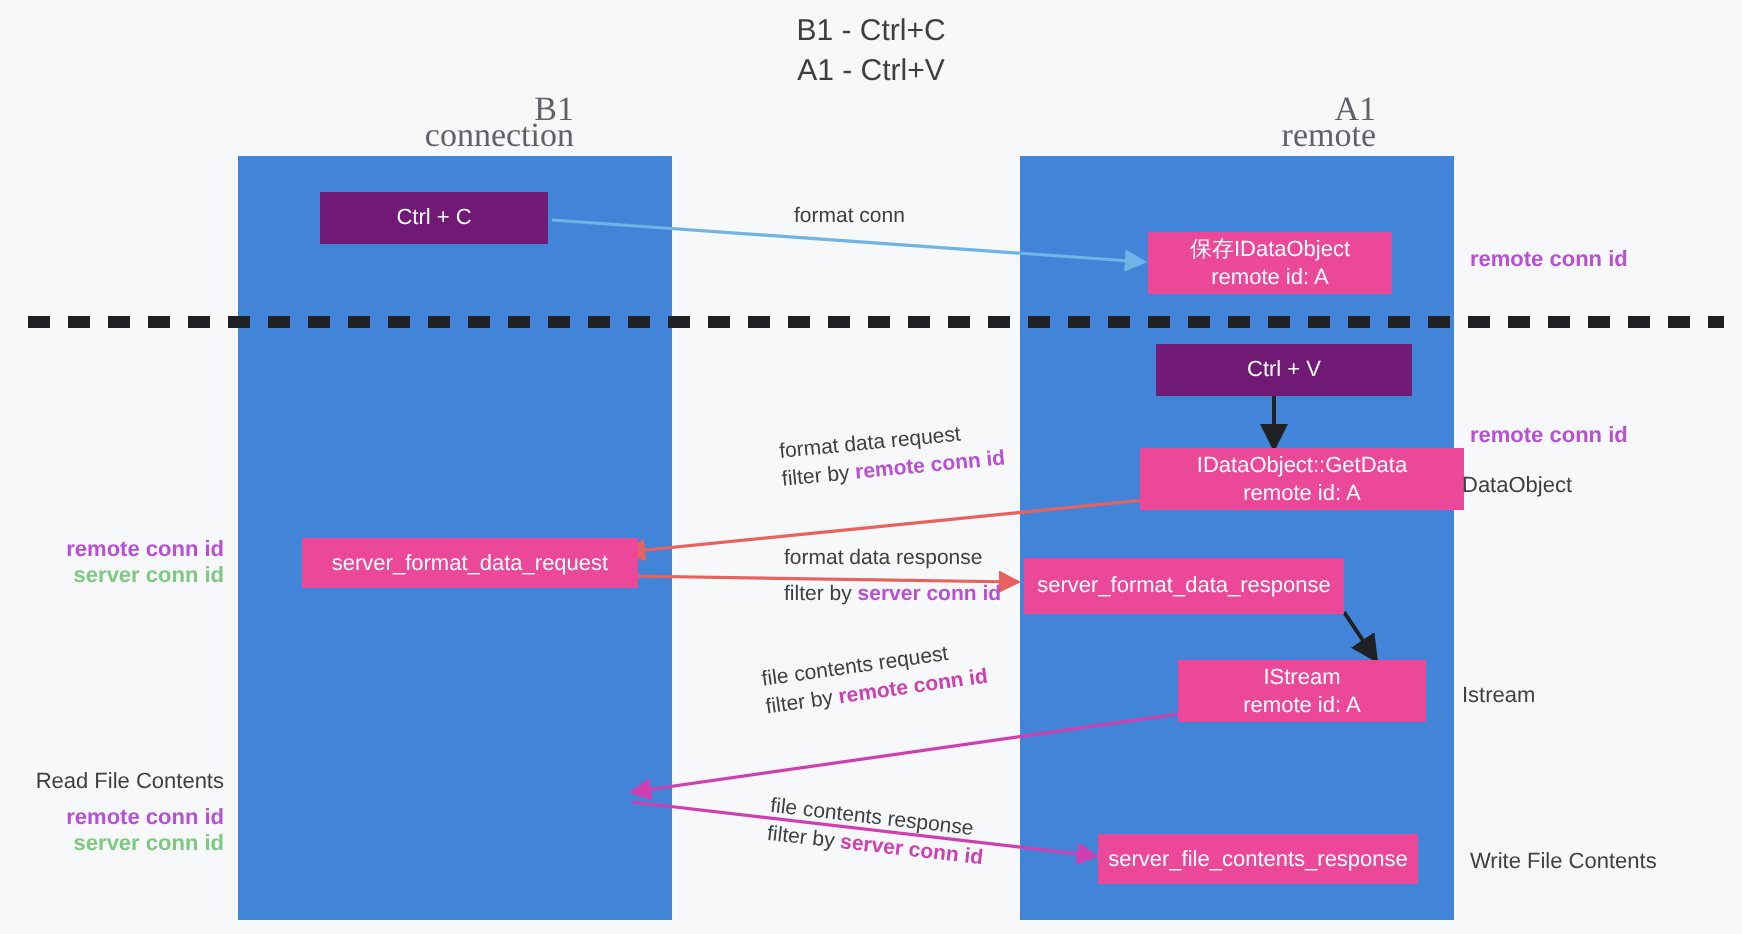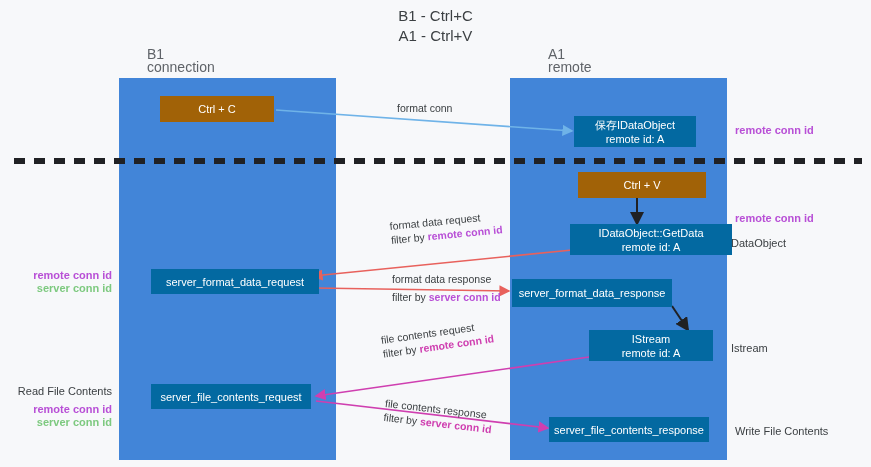--- a/index.html
+++ b/index.html
@@ -7,32 +7,32 @@
        font-family:"Liberation Sans","DejaVu Sans",sans-serif;
        color:#3c4043;-webkit-font-smoothing:antialiased;}
   .canvas{position:absolute;inset:0;}
 
   
   .title{position:absolute;left:0;top:6px;width:871px;text-align:center;
          font-size:15px;line-height:20px;color:#3c4043;}
   .title div{white-space:nowrap;}
 
   
-  .lane-head{position:absolute;text-align:left;font-size:14px;
-             line-height:13px;color:#5f6368;}
+  .lane-head{position:absolute;text-align:right;font-size:17px;
+             line-height:13px;color:#5f6368;font-family:Liberation Serif, serif;}
 
   
   .lane{position:absolute;background:#4285d8;}
 
   
   .box{position:absolute;box-sizing:border-box;display:flex;
        flex-direction:column;align-items:center;justify-content:center;
        color:#ffffff;font-size:11px;line-height:14px;text-align:center;}
-  .box.green{background:#a16207;text-align:right;}
-  .box.orange{background:#0369a1;}
+  .box.green{background:#701a75;text-align:right;}
+  .box.orange{background:#ec4899;}
   .box .l2{font-size:11px;}
 
   
   .note{position:absolute;font-size:11px;line-height:14px;white-space:nowrap;}
   .note.plain{color:#3c4043;}
   .note.purple{color:#b84fd6;font-weight:bold;}
   .note.green{color:#7dc97f;font-weight:bold;}
   .note.right{text-align:right;}
 
   
@@ -124,23 +124,20 @@
 
   <div class="box orange" style="left:512px;top:279px;width:160px;height:28px;">
     <span>server_format_data_response</span>
   </div>
 
   <div class="box orange" style="left:589px;top:330px;width:124px;height:31px;">
     <span>IStream</span>
     <span class="l2">remote id: A</span>
   </div>
 
-  <div class="box orange" style="left:151px;top:384px;width:160px;height:25px;">
-    <span>server_file_contents_request</span>
-  </div>
 
   <div class="box orange" style="left:549px;top:417px;width:160px;height:25px;">
     <span>server_file_contents_response</span>
   </div>
 
   <div class="elabel" style="left:397px;top:101px;">
     <span>format conn</span>
   </div>
 
   <div class="elabel" style="left:389px;top:219px;transform:rotate(-5.5deg);transform-origin:left top;">

